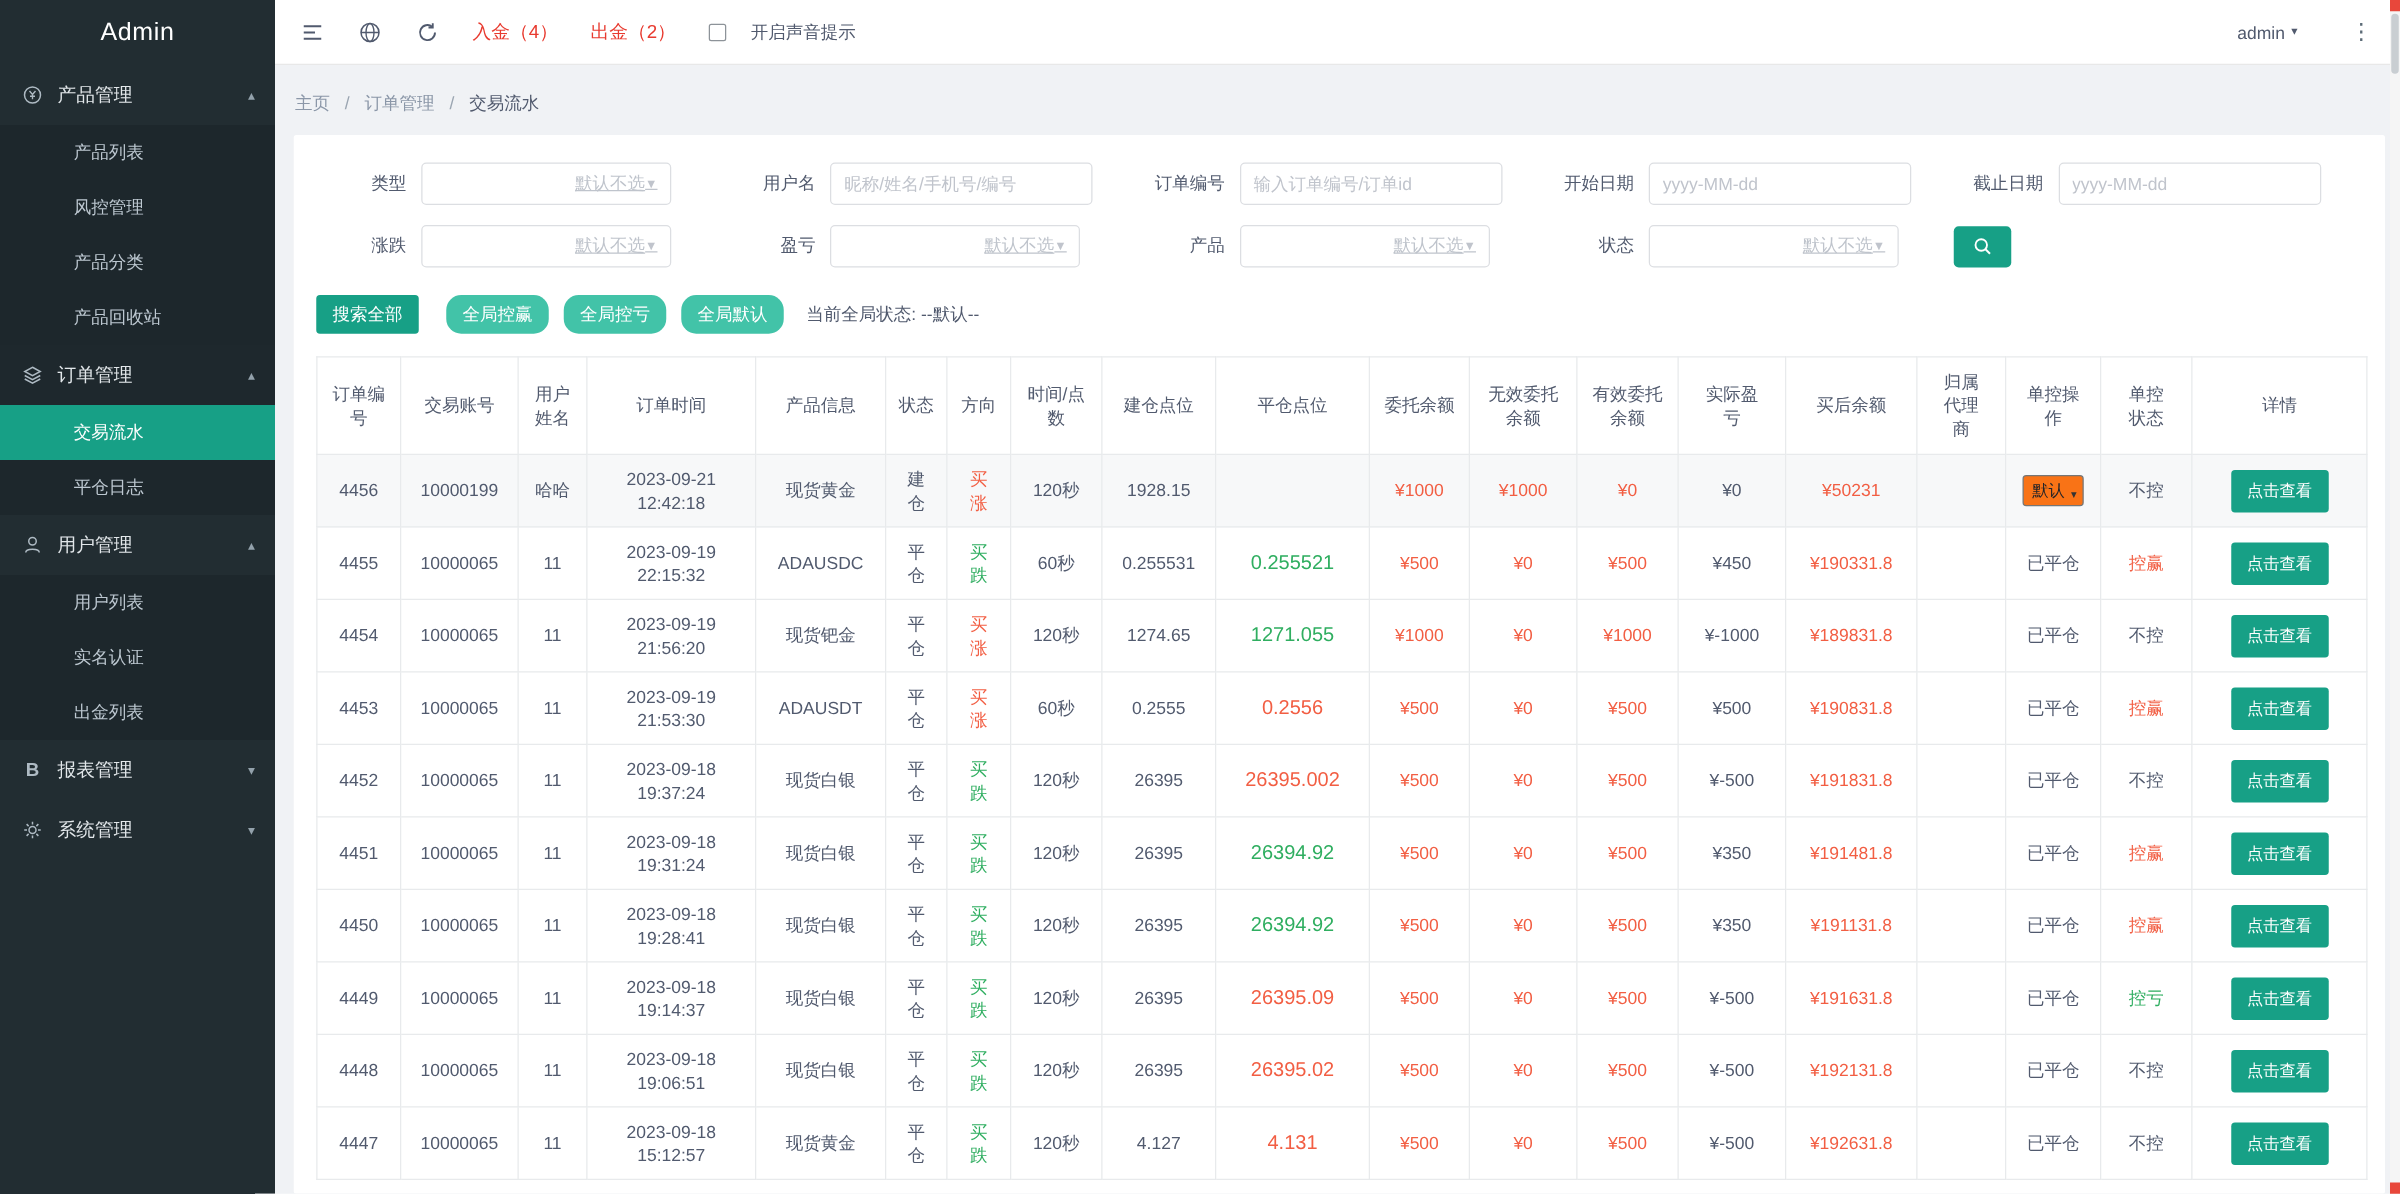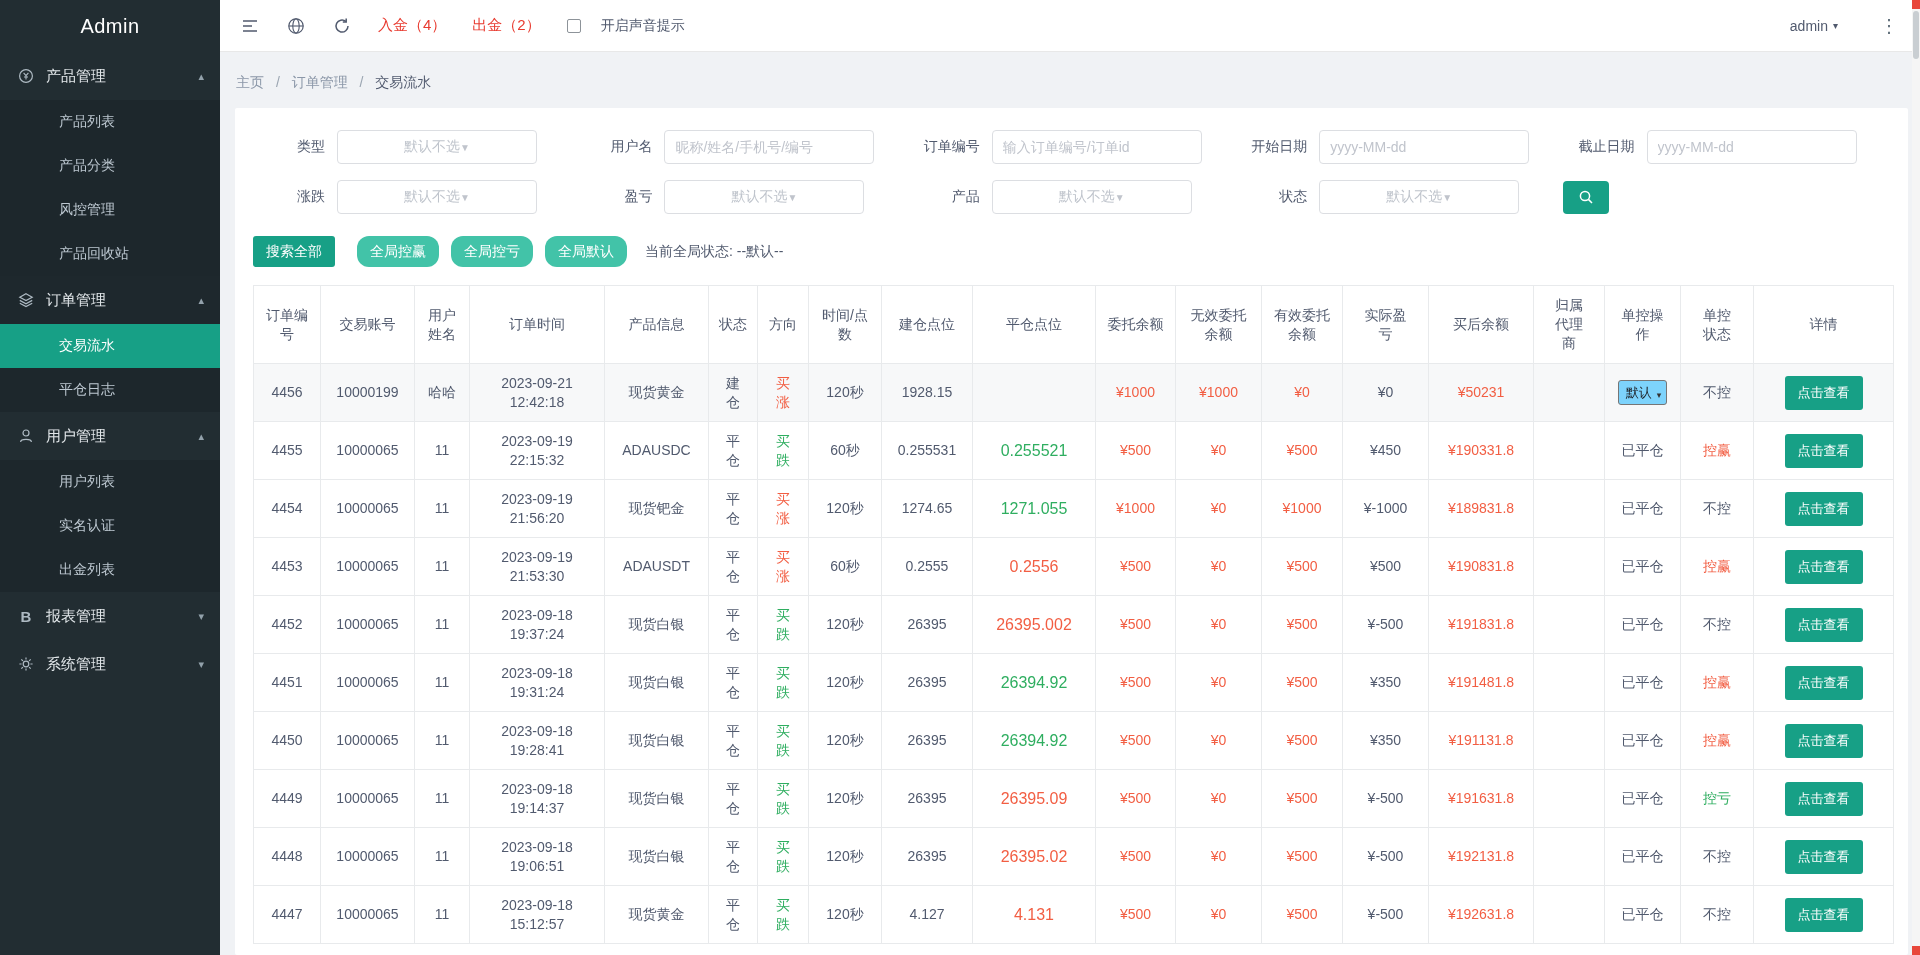--- a/index.html
+++ b/index.html
@@ -43,21 +43,21 @@
   
   .breadcrumb{padding:22px 0 16px 16px;font-size:14px;color:#8b97a8;}
   .breadcrumb .sep{margin:0 8px;color:#9aa5b1;}
   .breadcrumb .last{color:#515a6e;}
   
   .card{background:#fff;border-radius:2px;margin:0 12px 0 15px;padding:22px 18px 0 18px;flex:1;}
   
   .filters{display:grid;grid-template-columns:repeat(5,1fr);row-gap:16px;}
   .fgroup{display:flex;align-items:center;padding-right:26px;}
   .fgroup .flabel{min-width:72px;text-align:right;margin-right:12px;color:#515a6e;white-space:nowrap;}
-  .sel{flex:1;max-width:200px;height:34px;border:1px solid #dcdee2;border-radius:4px;background:#fff;display:flex;align-items:center;justify-content:center;padding:0 10px;color:#bfc4cc;cursor:pointer;}
+  .sel{flex:1;max-width:200px;height:34px;border:1px solid #dcdee2;border-radius:4px;background:#fff;display:flex;align-items:center;justify-content:flex-end;padding:0 10px;color:#bfc4cc;cursor:pointer;text-decoration:underline;}
   .sel .scaret{font-size:10px;color:#c0c4cc;}
   .fin{flex:1;max-width:210px;height:34px;border:1px solid #dcdee2;border-radius:4px;padding:0 10px;font-size:14px;color:#515a6e;outline:none;font-family:inherit;}
   .fin::placeholder{color:#c0c4cc;}
   .search-btn{width:46px;height:33px;background:var(--accent);border:none;border-radius:4px;display:flex;align-items:center;justify-content:center;cursor:pointer;}
   
   .actions{display:flex;align-items:center;gap:12px;margin:22px 0 18px 0;}
   .btn{height:31px;padding:0 13px;border:none;border-radius:3px;color:#fff;font-size:14px;cursor:pointer;font-family:inherit;}
   .btn.dark{background:var(--accent);margin-right:10px;}
   .btn.light{background:var(--accent-light);border-radius:12px;}
   .global-status{margin-left:6px;color:#515a6e;}
@@ -70,21 +70,21 @@
   th.col-11{padding:6px 10px;}
   th.col-13{padding:6px 16px;}
   th.col-15{padding:6px 15px;}
   th.col-16{padding:6px 11px;}
   th.col-17{padding:6px 16px;}
   td.col-5,td.col-6{padding:6px 12px;}
   td.col-9{font-size:16px;}
   .t-red{color:var(--red);}
   .t-green{color:var(--green);}
   .view-btn{background:var(--accent);color:#fff;border:none;border-radius:3px;padding:8px 13px;font-size:13px;cursor:pointer;font-family:inherit;white-space:nowrap;}
-  .mini-select{display:inline-flex;align-items:flex-end;gap:5px;border:1px solid #767676;border-radius:3px;background:#7dd3fc;padding:3px 5px 3px 7px;font-size:13px;color:#1f2329;cursor:pointer;}
+  .mini-select{display:inline-flex;align-items:flex-end;gap:5px;border:1px solid #767676;border-radius:3px;background:#f97316;padding:3px 5px 3px 7px;font-size:13px;color:#1f2329;cursor:pointer;}
   .mini-select .mcaret{font-size:9px;color:#333;}
   
   .scrollbar{position:fixed;top:0;right:0;width:8px;height:955px;background:#f5f5f5;z-index:50;}
   .sb-btn{position:absolute;left:0;width:8px;height:9px;background:#e8473b;}
   .sb-btn.top{top:0;}
   .sb-btn.bottom{bottom:0;}
   .sb-thumb{position:absolute;left:1px;top:11px;width:6px;height:48px;border-radius:3px;background:#c9ced2;}
   svg{display:block;}
 </style>
 </head>
@@ -100,22 +100,22 @@
         <svg width="16" height="16" viewBox="0 0 16 16">
             <circle cx="8" cy="8" r="6.4" fill="none" stroke="currentColor" stroke-width="1.2"></circle>
             <path d="M5.6 4.8 L8 7.6 L10.4 4.8 M8 7.6 V11.4 M6 9 H10" fill="none" stroke="currentColor" stroke-width="1.1"></path>
           </svg>
       </span>
       <span class="lbl">产品管理</span>
       <span class="arrow">▴</span>
     </div>
     <div class="subnav">
       <div class="sub-item">产品列表</div>
+      <div class="sub-item">风控管理</div>
       <div class="sub-item">产品分类</div>
-      <div class="sub-item">风控管理</div>
       <div class="sub-item">产品回收站</div>
     </div>
 
     <div class="nav-item current">
       <span class="ico">
         <svg width="16" height="16" viewBox="0 0 16 16">
             <path d="M8 1.8 L14.2 5.2 L8 8.6 L1.8 5.2 Z" fill="none" stroke="currentColor" stroke-width="1.2"></path>
             <path d="M1.8 8.4 L8 11.8 L14.2 8.4" fill="none" stroke="currentColor" stroke-width="1.2"></path>
             <path d="M1.8 11.2 L8 14.6 L14.2 11.2" fill="none" stroke="currentColor" stroke-width="1.2"></path>
           </svg>

